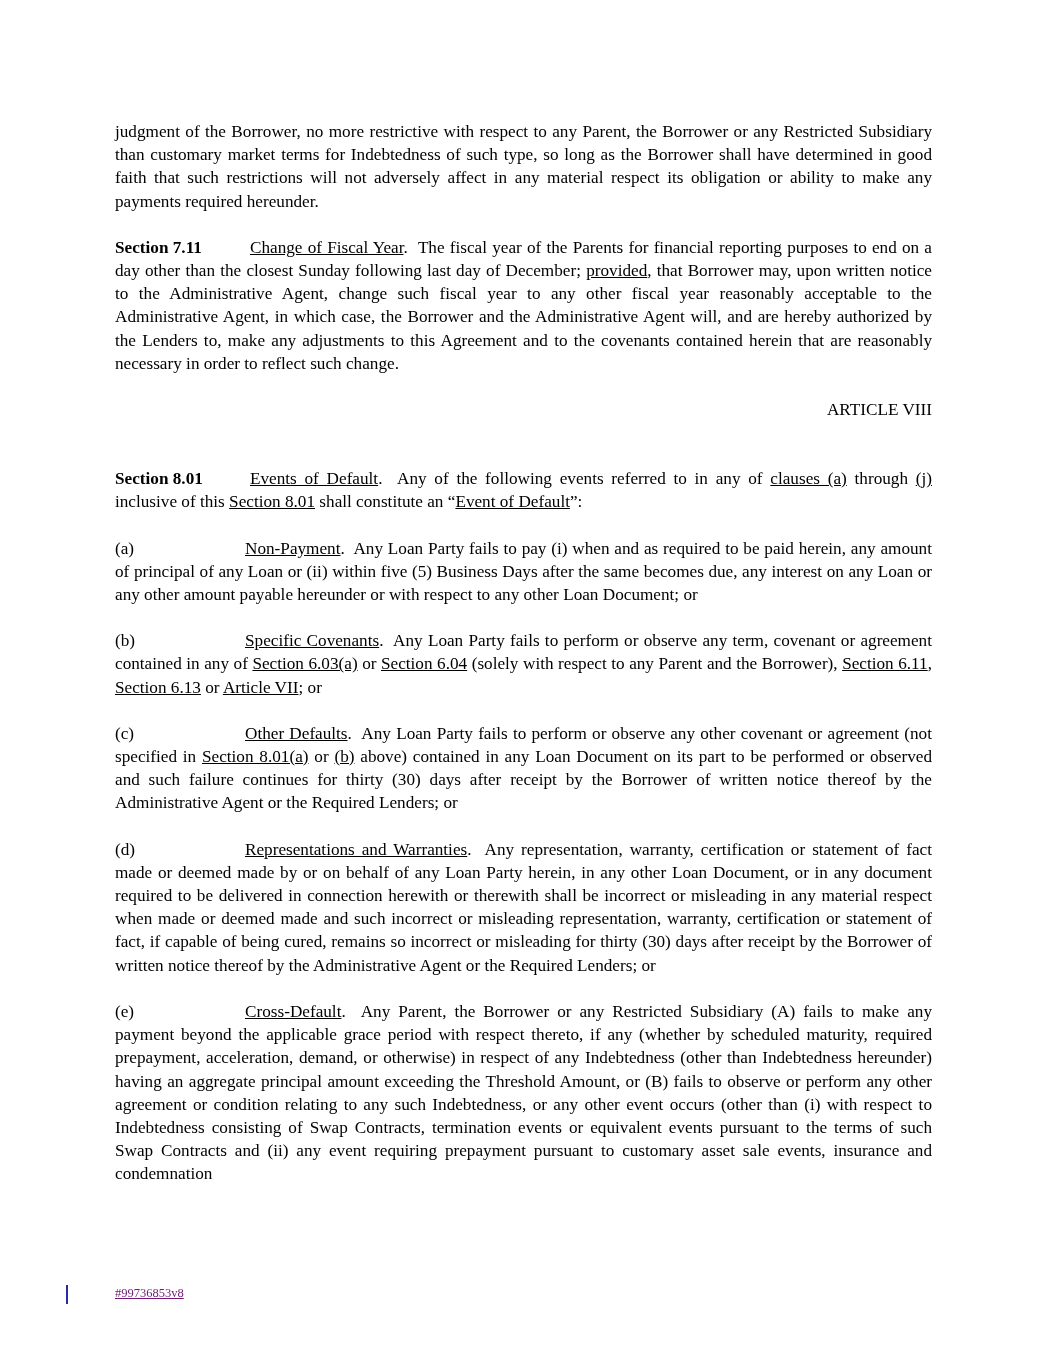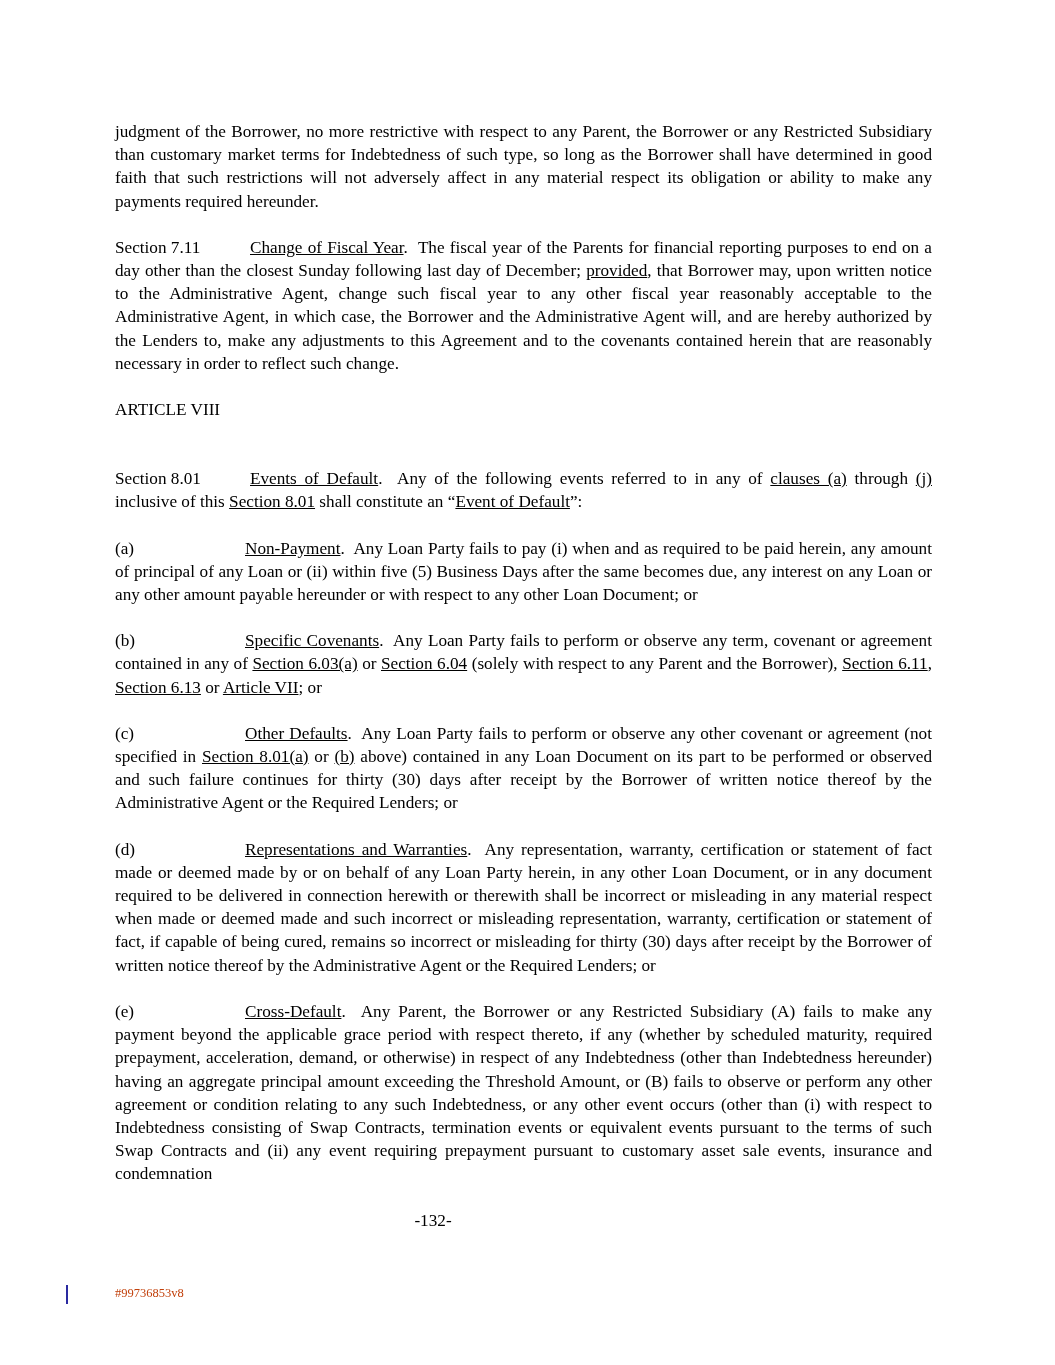--- a/index.html
+++ b/index.html
@@ -33,48 +33,50 @@
     height: 23px;
   }
   .lead {
     display: inline-block;
     width: 130px;
   }
   .lead-sec {
     display: inline-block;
     width: 135px;
     text-indent: 0;
+    font-weight: bold;
   }
   .u {
     text-decoration: underline;
     margin-top: 27px;
   }
   .articlehead {
-    text-align: left;
+    text-align: right;
     font-size: 17.2px;
     line-height: 23.2px;
   }
   .pagenum {
     position: absolute;
     left: 0;
     right: 0;
     top: 1211px;
     text-align: center;
     font-size: 17.2px;
   }
   .footer {
     position: absolute;
     left: 115px;
     top: 1286px;
     font-size: 12.5px;
     font-family: "Liberation Serif", serif;
     color: #2a2aa0;
   }
   .footer .fnum {
-    color: #c2410c;
+    text-decoration: underline;
+    color: #701a75;
   }
   .changebar {
     position: absolute;
     left: 66px;
     top: 1285px;
     width: 2px;
     height: 19px;
     background: #2a2aa0;
   }
 </style>
@@ -116,17 +118,16 @@
     <div class="spacer"></div>
 
     <p><span class="lead">(d)</span><span class="u">Representations and Warranties</span>.&nbsp; Any representation, warranty, certification or statement of fact made or deemed made by or on behalf of any Loan Party herein, in any other Loan Document, or in any document required to be delivered in connection herewith or therewith shall be incorrect or misleading in any material respect when made or deemed made and such incorrect or misleading representation, warranty, certification or statement of fact, if capable of being cured, remains so incorrect or misleading for thirty (30) days after receipt by the Borrower of written notice thereof by the Administrative Agent or the Required Lenders; or</p>
 
     <div class="spacer"></div>
 
     <p><span class="lead">(e)</span><span class="u">Cross-Default</span>.&nbsp; Any Parent, the Borrower or any Restricted Subsidiary (A) fails to make any payment beyond the applicable grace period with respect thereto, if any (whether by scheduled maturity, required prepayment, acceleration, demand, or otherwise) in respect of any Indebtedness (other than Indebtedness hereunder) having an aggregate principal amount exceeding the Threshold Amount, or (B) fails to observe or perform any other agreement or condition relating to any such Indebtedness, or any other event occurs (other than (i) with respect to Indebtedness consisting of Swap Contracts, termination events or equivalent events pursuant to the terms of such Swap Contracts and (ii) any event requiring prepayment pursuant to customary asset sale events, insurance and condemnation</p>
 
   </div>
 
-  <div class="pagenum">-132-</div>
 
   <div class="changebar"></div>
   <div class="footer"><span class="fnum">#99736853v8</span></div>
 </div>
 
 </body></html>

